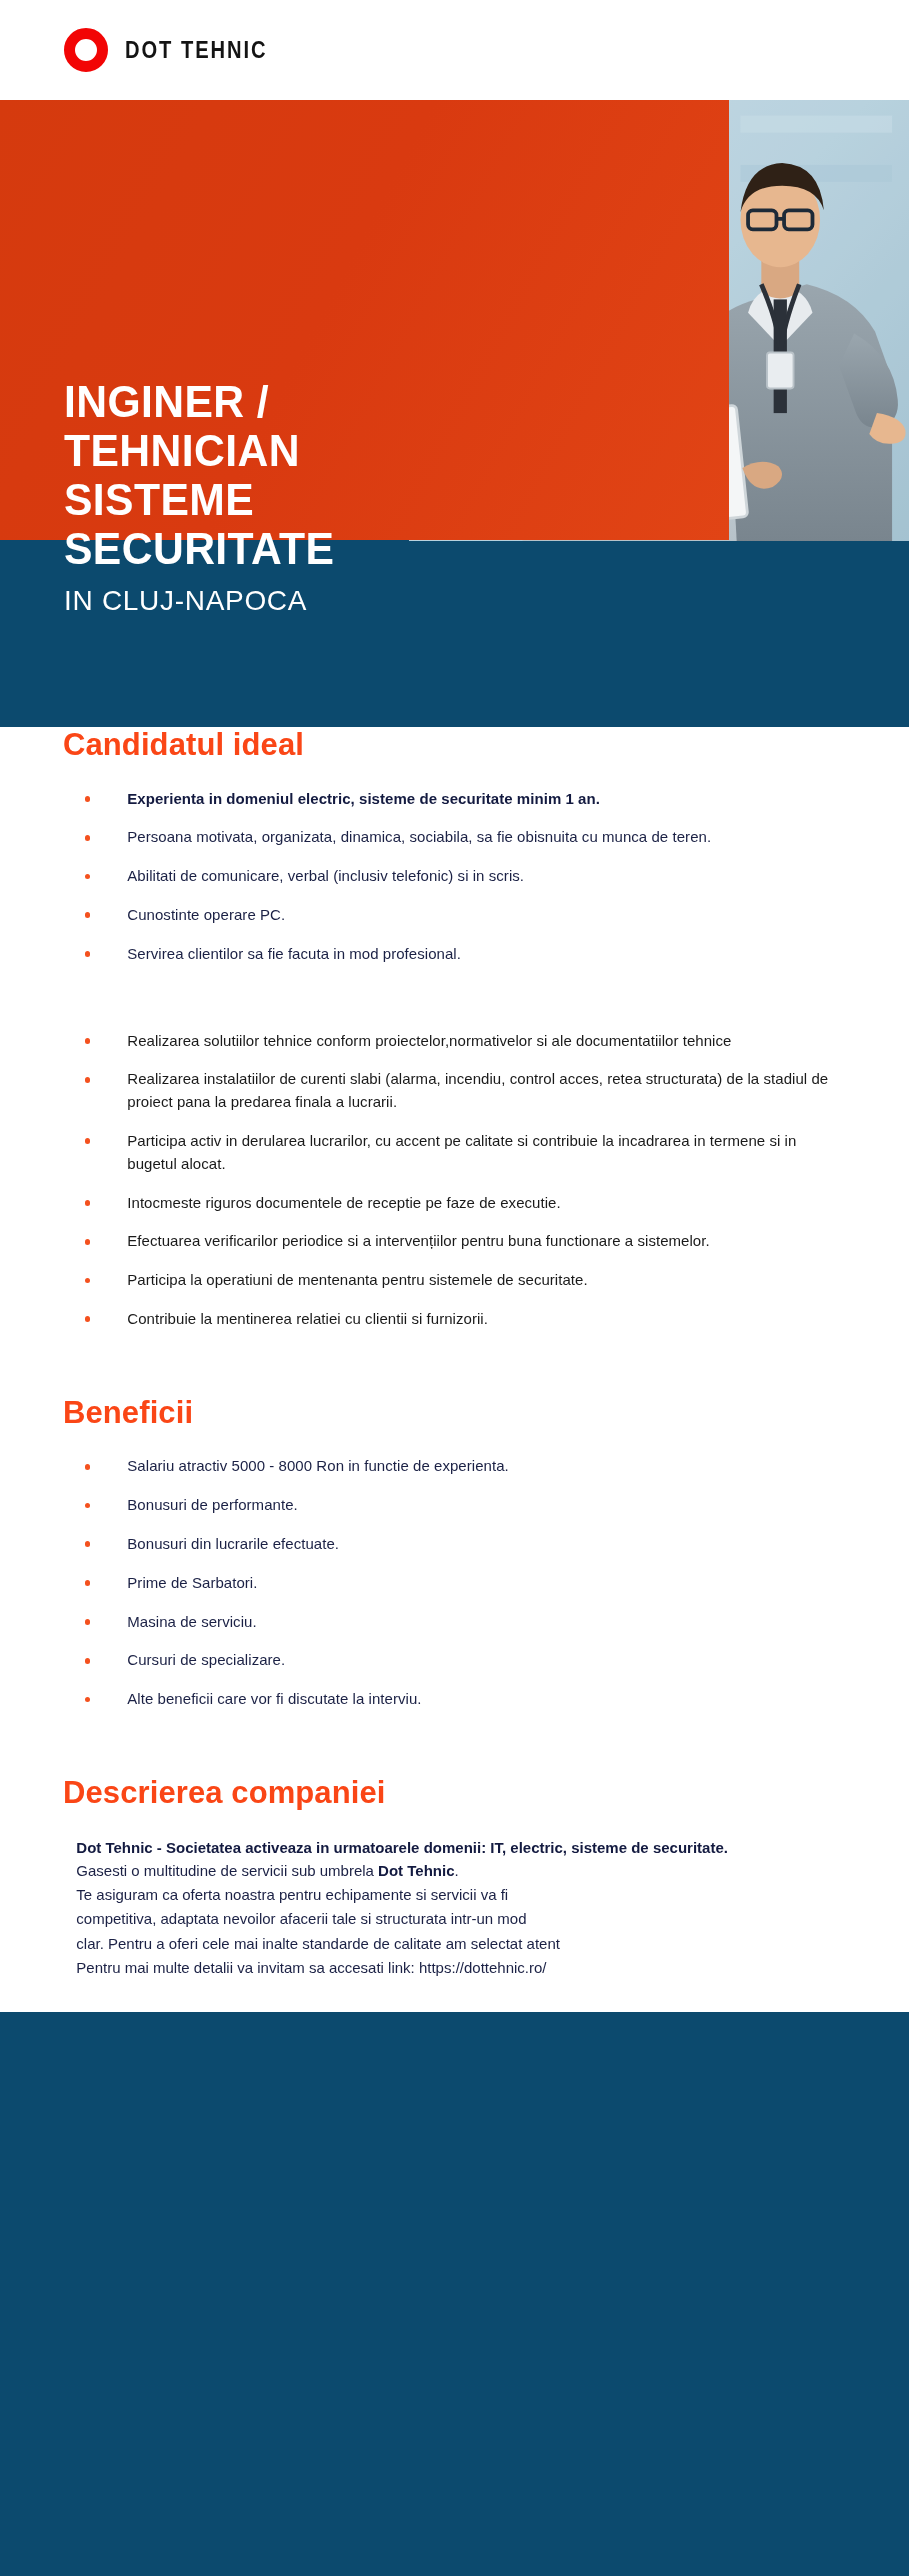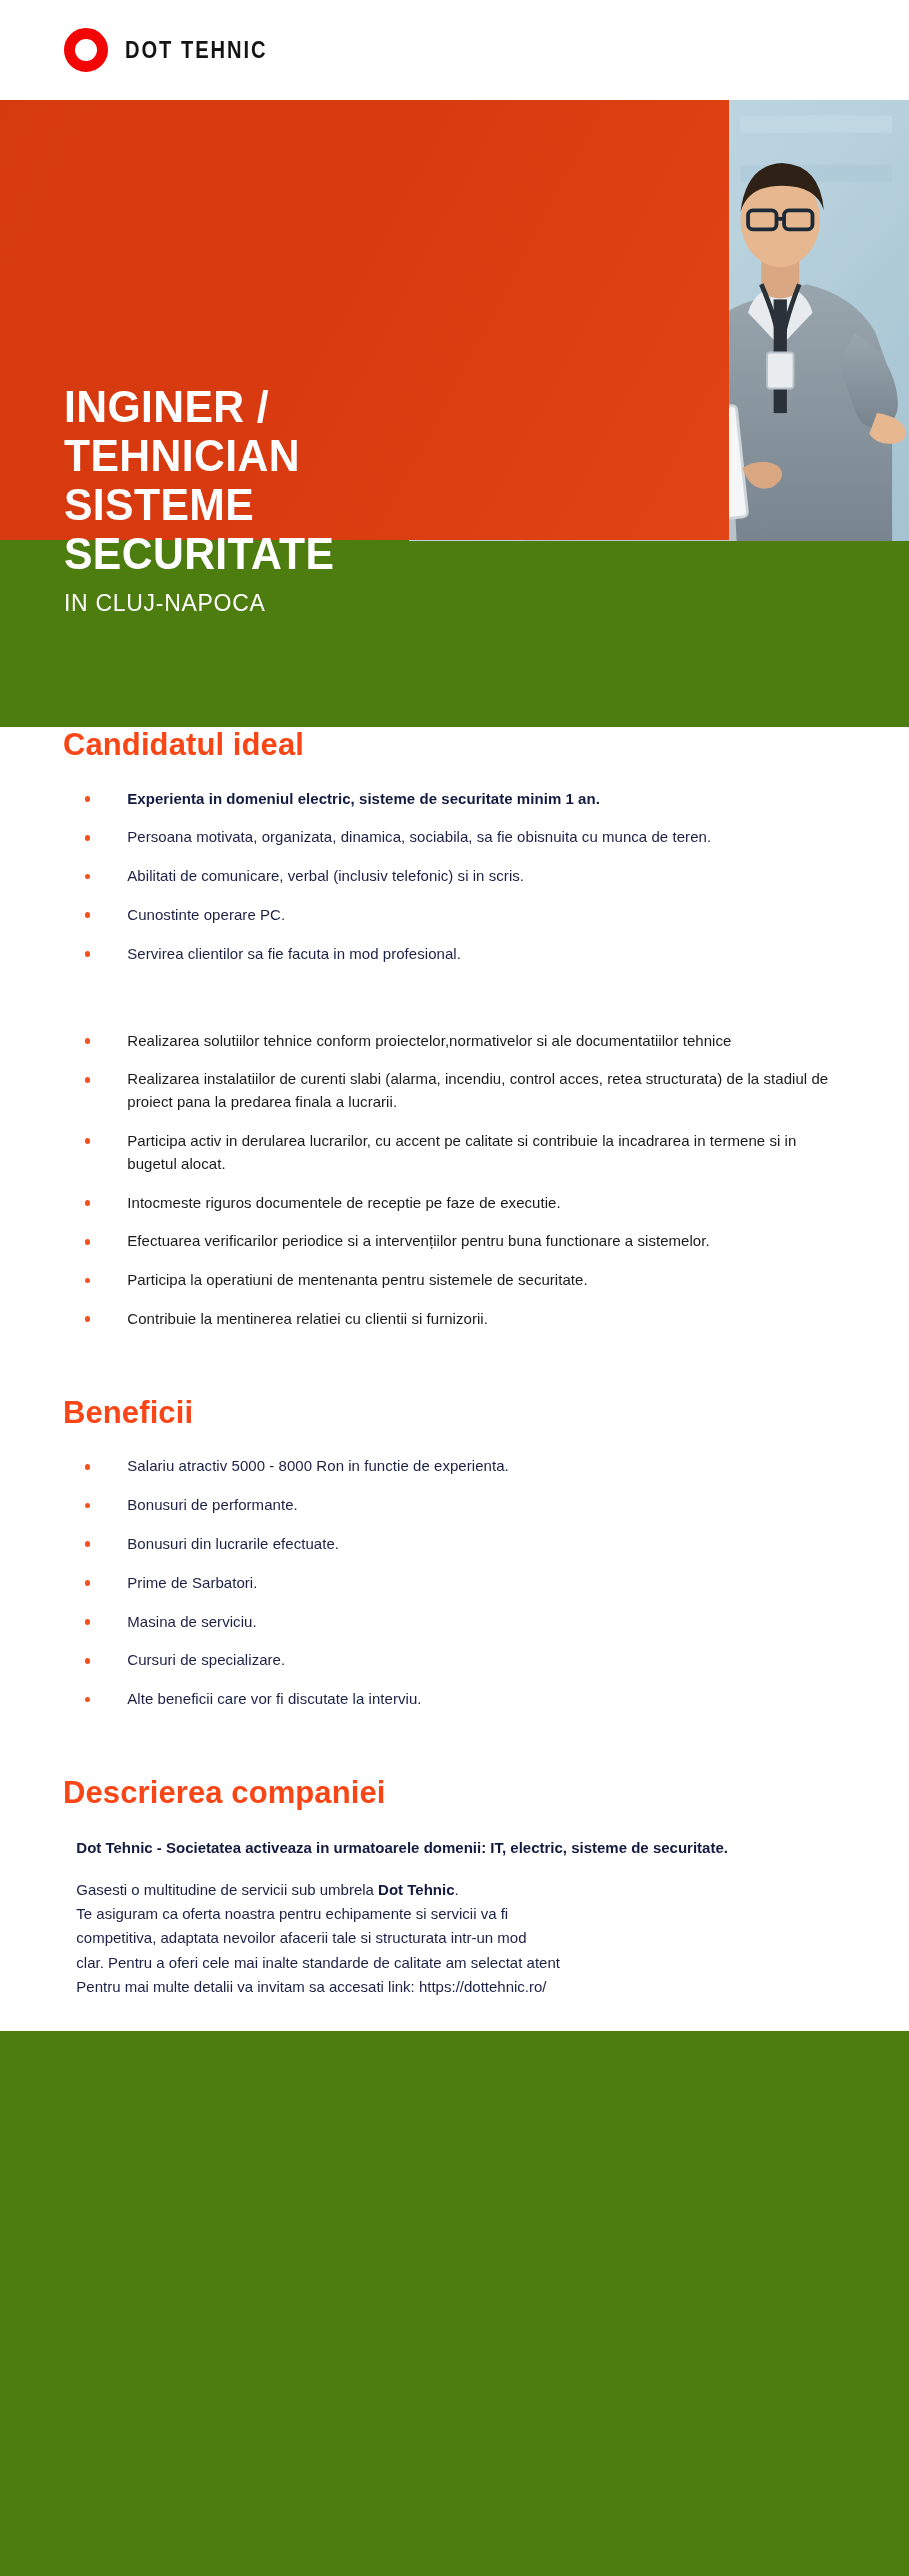--- a/index.html
+++ b/index.html
@@ -7,21 +7,21 @@
   html, body {
     width: 909px;
     background: #ffffff;
     font-family: "Liberation Sans", sans-serif;
   }
 
   .page {
     position: relative;
     width: 909px;
     min-height: 2576px;
-    background: #4d7c0f;
+    background: #0c4a6e;
     overflow: hidden;
   }
 
   
   .header {
     position: relative;
     height: 100px;
     background: #ffffff;
     display: flex;
     align-items: center;
@@ -95,21 +95,21 @@
     letter-spacing: 0.4px;
     color: #ffffff;
     text-transform: uppercase;
     white-space: pre-line;
     transform: scaleX(0.97);
     transform-origin: left center;
   }
   .hero-location {
     margin-top: 11.4px;
     font-family: "Liberation Sans", sans-serif;
-    font-size: 23px;
+    font-size: 28px;
     font-weight: 300;
     letter-spacing: 0.7px;
     color: #ffffff;
     text-transform: uppercase;
   }
 
   
   .content {
     position: relative;
     z-index: 3;
@@ -163,21 +163,20 @@
   .company-body { margin-top: 24.6px; padding-left: 13.3px; }
   .company-lead {
     font-family: "Liberation Sans", sans-serif;
     font-size: 15px;
     line-height: 1.55;
     font-weight: 700;
     color: #131a40;
     max-width: 653px;
   }
   .company-para {
-    margin-top: 19px;
     font-family: "Liberation Sans", sans-serif;
     font-size: 15px;
     line-height: 1.62;
     color: #1b2145;
     max-width: 663px;
   }
   .company-para .b { font-weight: 700; color: #131a40; }
   .company-para .ln { display: block; }
 </style>
 </head>

